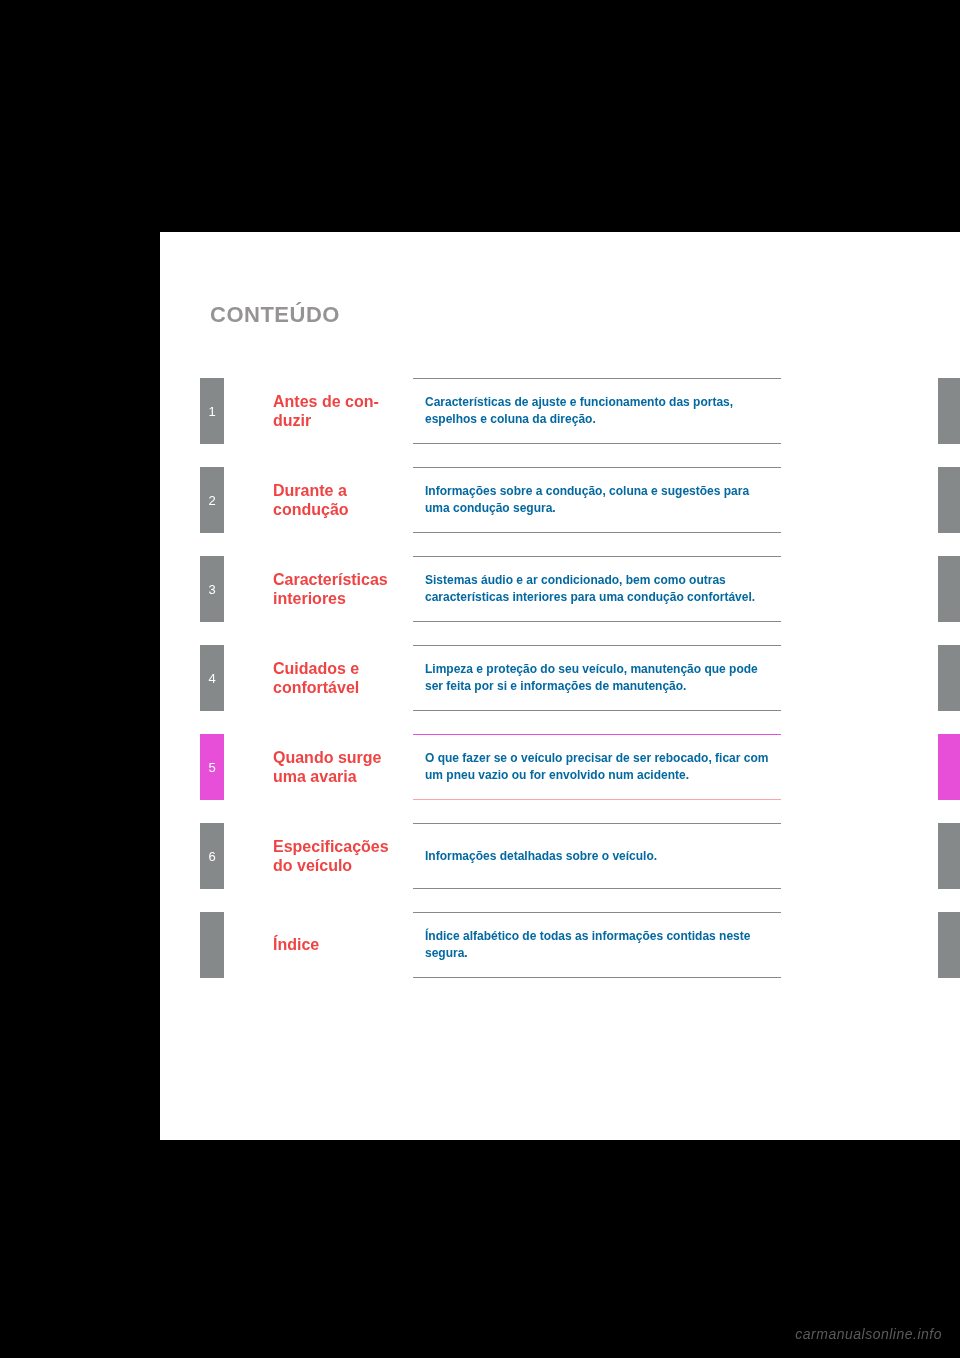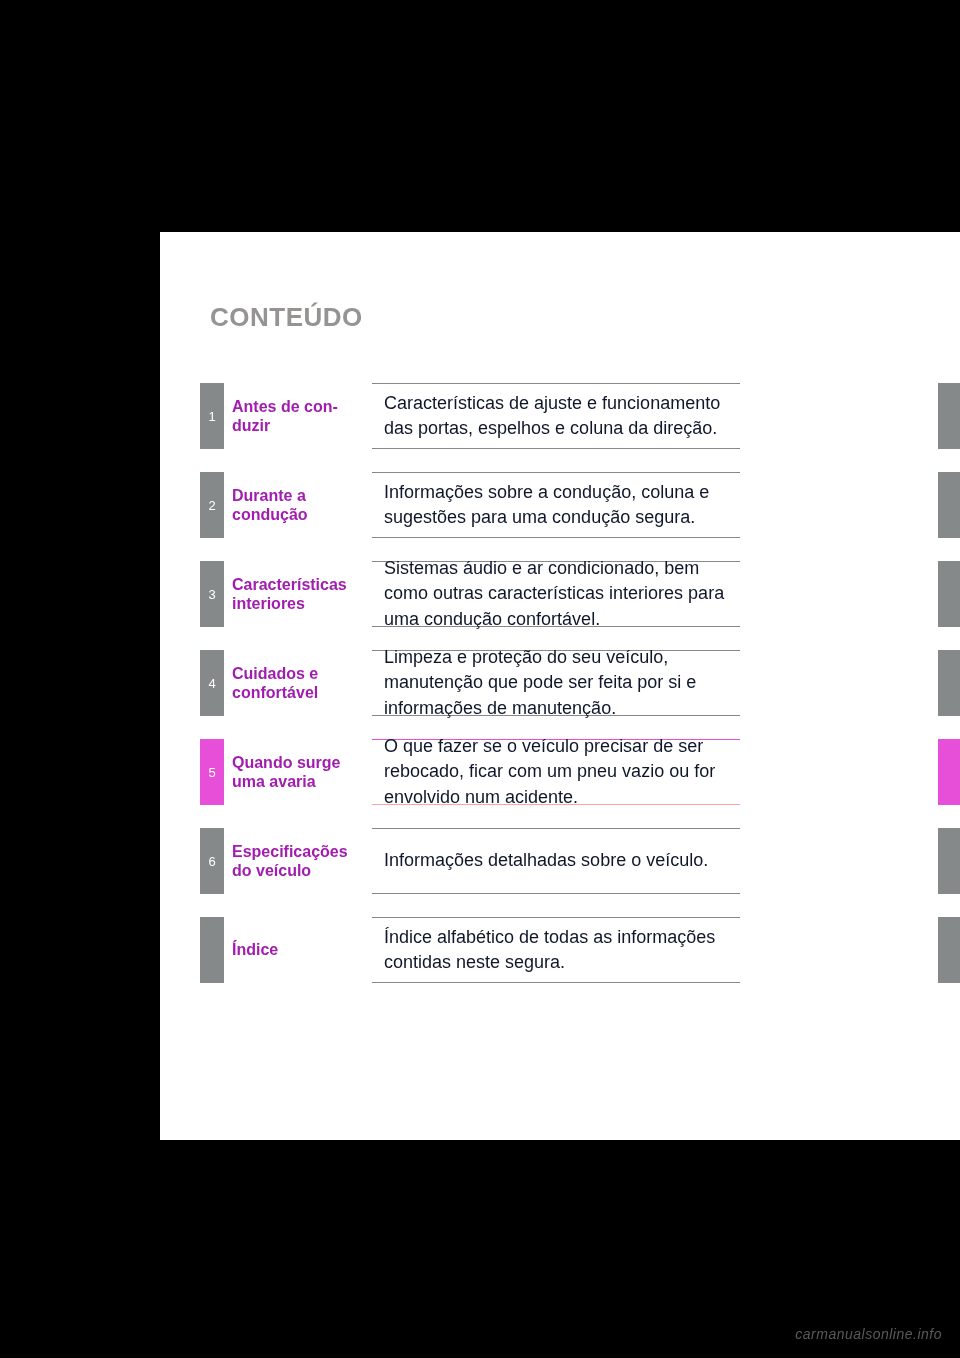--- a/index.html
+++ b/index.html
@@ -17,21 +17,21 @@
     .page {
       position: absolute;
       left: 160px;
       top: 232px;
       width: 800px;
       height: 908px;
       background: #fff;
       padding: 70px 0 0 0;
     }
     .page-title {
-      font-size: 26px;
+      font-size: 22px;
       font-weight: bold;
       color: #969393;
       letter-spacing: 0.5px;
       margin-left: 50px;
       margin-bottom: 50px;
     }
     .toc-list {
       margin-left: 40px;
     }
     .toc-row {
@@ -56,33 +56,35 @@
       background: #e84fd8;
       color: #fff;
     }
     .title-cell {
       width: 148px;
       display: flex;
       align-items: center;
       padding: 0 8px 0 8px;
       font-size: 16px;
       font-weight: bold;
-      color: #a21caf;
+      color: #ef4444;
       line-height: 1.2;
+      margin-left: 41px;
     }
     .desc-cell {
       width: 368px;
       display: flex;
       align-items: center;
       padding: 0 12px;
-      font-size: 18px;
-      color: #0f172a;
+      font-size: 12px;
+      color: #0369a1;
       line-height: 1.4;
       border-top: 1px solid #85898a;
       border-bottom: 1px solid #85898a;
+      font-weight: bold;
     }
     .desc-cell.magenta-border {
       border-top: 1px solid #e84fd8;
       border-bottom: 1px solid #fca5a5;
     }
     .right-tab {
       width: 22px;
       margin-left: auto;
     }
     .right-tab.gray {

